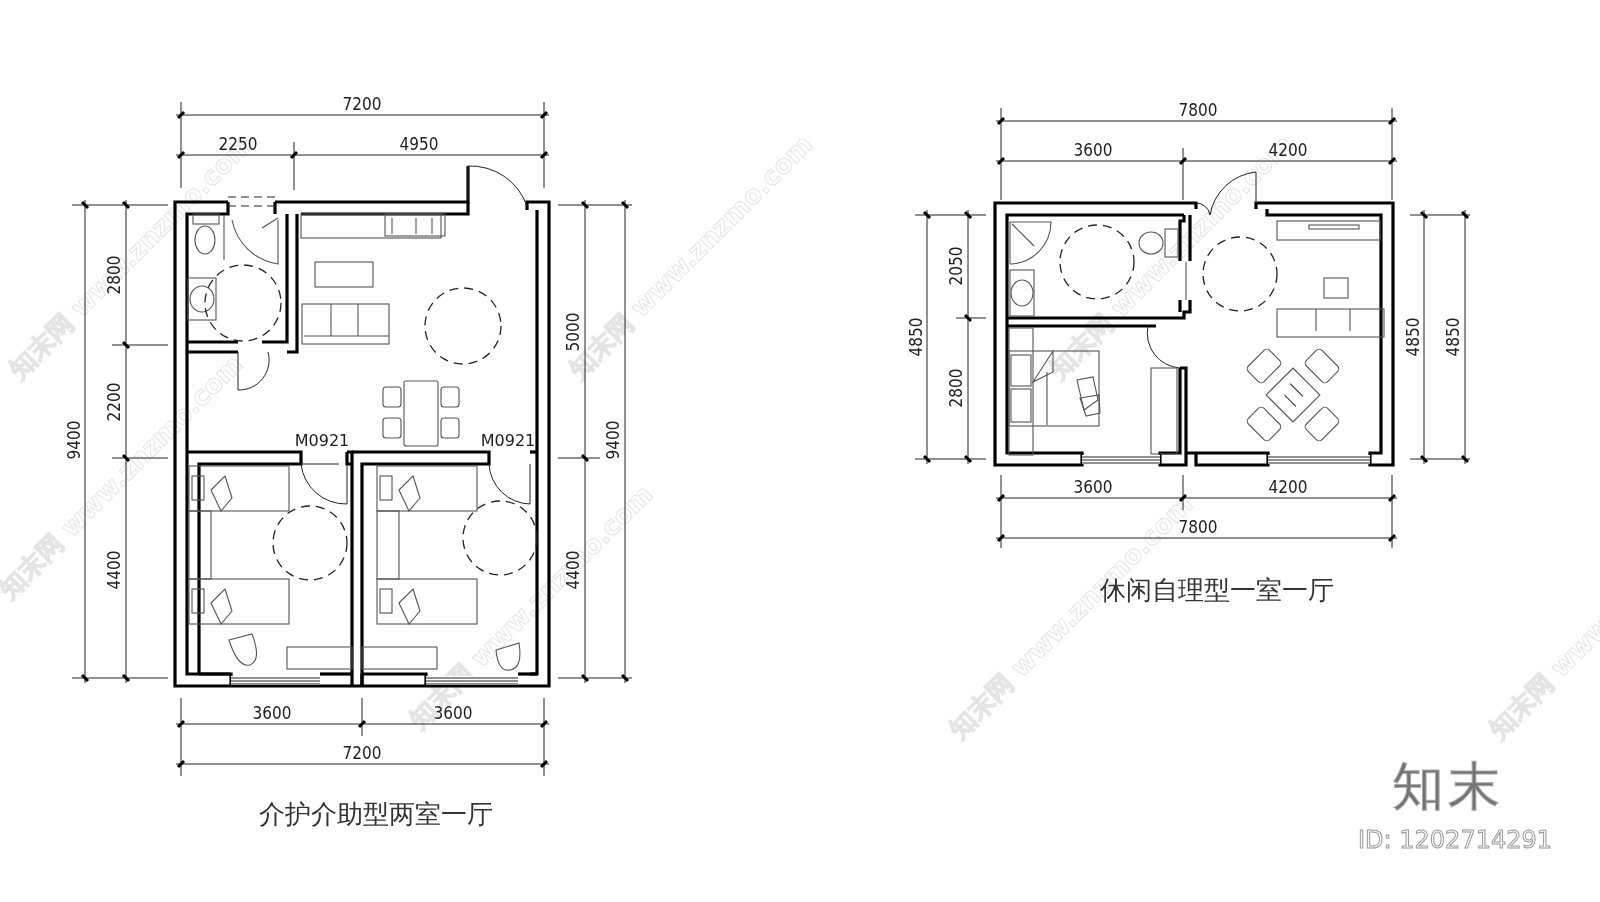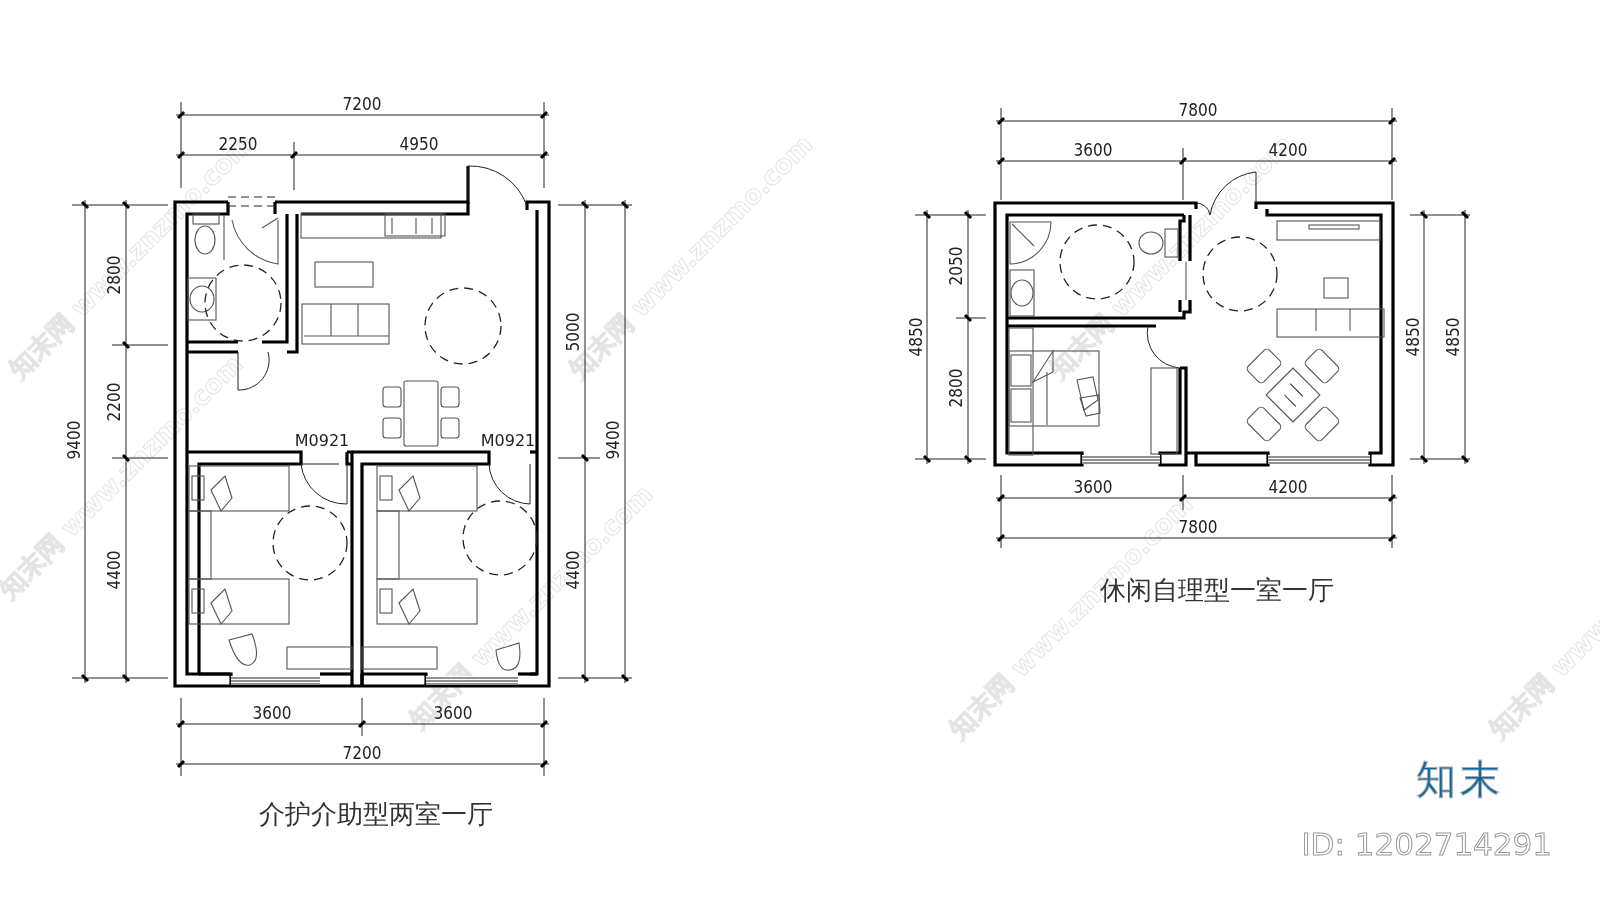--- a/index.html
+++ b/index.html
@@ -8,22 +8,22 @@
   .dim-text { font-family: "DejaVu Sans Condensed", "DejaVu Sans", sans-serif; font-size: 17px; fill: #222; font-stretch: condensed; }
   .title-text { font-family: "DejaVu Sans", sans-serif; font-size: 26px; fill: #333; }
   .label-text { font-family: "DejaVu Sans", sans-serif; font-size: 16px; fill: #222; }
   .wall { fill: none; stroke: #000; stroke-width: 3.2; }
   .thin { fill: none; stroke: #222; stroke-width: 1; }
   .furn { fill: none; stroke: #555; stroke-width: 1.1; }
   .circ { fill: none; stroke: #222; stroke-width: 1.3; stroke-dasharray: 9 6; }
   .dim { stroke: #222; stroke-width: 1; fill: none; }
   .tick { stroke: #000; stroke-width: 3; }
   .wm { font-family: "DejaVu Sans", sans-serif; font-size: 26px; fill: none; stroke: #e4e4e4; stroke-width: 1; font-weight: bold; }
-  .brand { position: absolute; right: 96px; top: 752px; font-size: 40px; color: #0369a1; -webkit-text-stroke: 1px #aaa; letter-spacing: 4px; font-family: Liberation Serif, serif; }
-  .imgid { position: absolute; right: 48px; top: 826px; font-size: 31px; color: #fff; -webkit-text-stroke: 1px #999; font-family: "DejaVu Sans", sans-serif; }
+  .brand { position: absolute; right: 96px; top: 752px; font-size: 52px; color: #737373; -webkit-text-stroke: 1px #aaa; letter-spacing: 4px; font-family: Liberation Serif, serif; }
+  .imgid { position: absolute; right: 48px; top: 826px; font-size: 24px; color: #fff; -webkit-text-stroke: 1px #999; font-family: "DejaVu Sans", sans-serif; }
 </style>
 </head>
 <body>
 
 <svg width="1600" height="902" viewBox="0 0 1600 902">
 
   <g>
     <text class="wm" transform="translate(20,380) rotate(-45)">知末网 www.znzmo.com</text>
     <text class="wm" transform="translate(580,380) rotate(-45)">知末网 www.znzmo.com</text>
     <text class="wm" transform="translate(10,600) rotate(-45)">知末网 www.znzmo.com</text>

